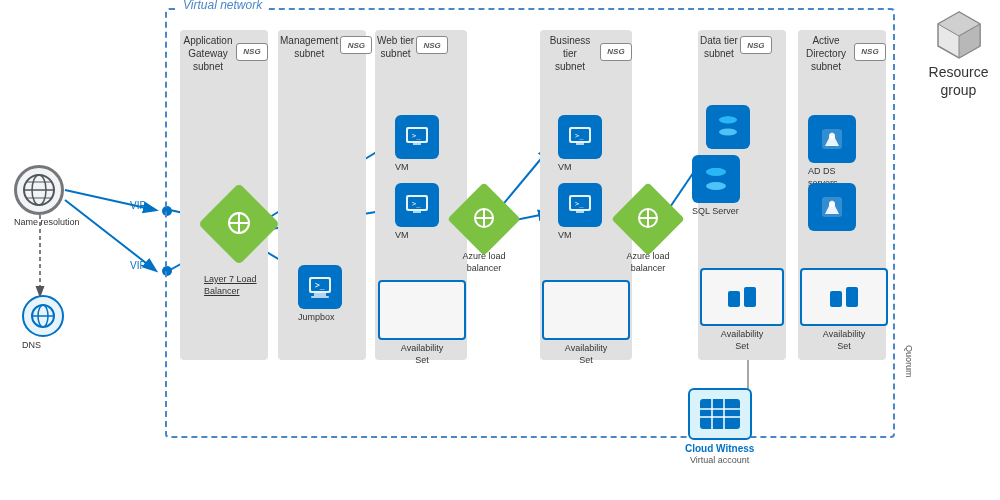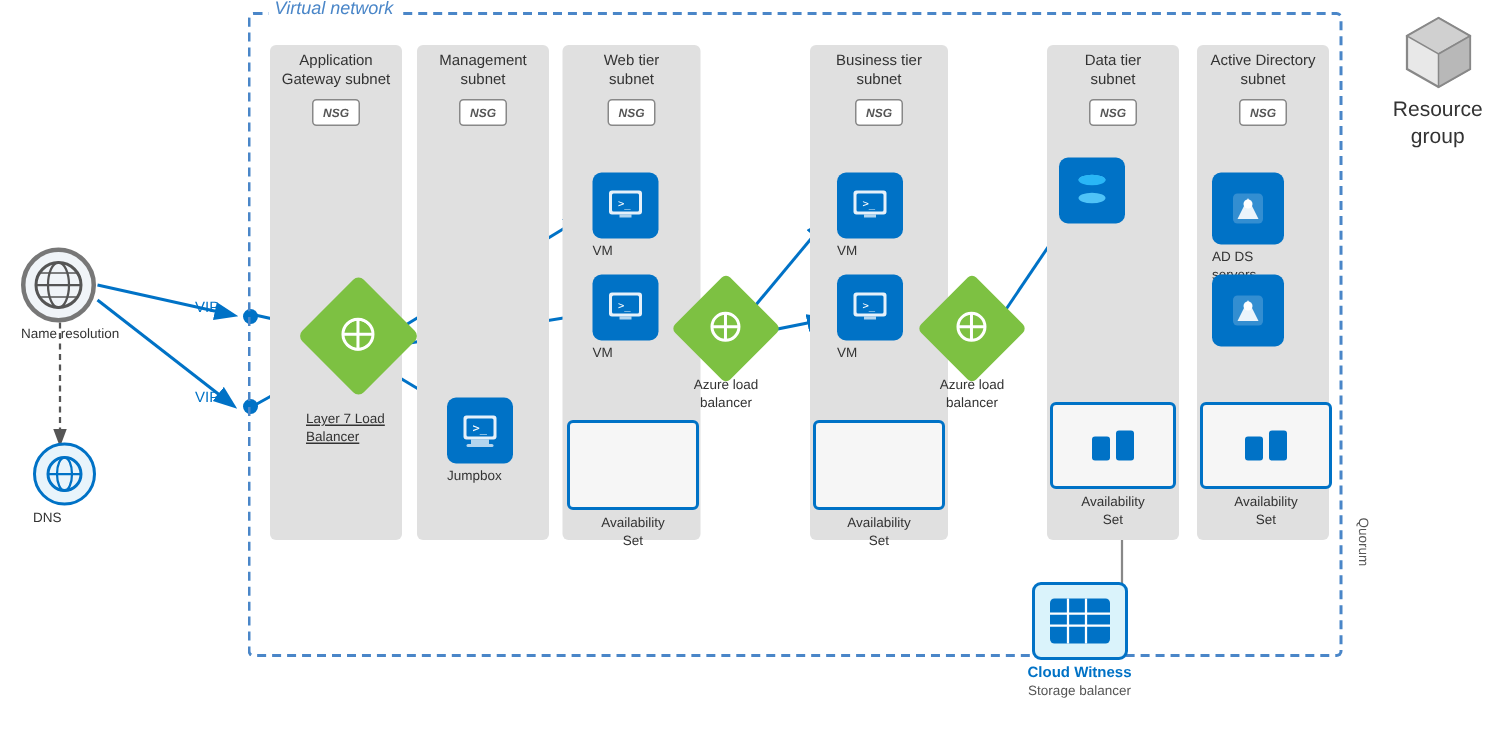--- a/index.html
+++ b/index.html
@@ -165,21 +165,20 @@
       right: 4px;
       top: 8px;
       display: flex;
       flex-direction: column;
       align-items: center;
       width: 75px;
     }
 
     .subnet-inner {
       display: flex;
-      flex-direction: column;
       align-items: center;
     }
 
   </style>
 </head>
 <body>
 
 <div class="diagram-container">
 
   <svg class="arrows-svg">
@@ -429,20 +428,31 @@
         <svg width="26" height="26" viewBox="0 0 26 26">
           <circle cx="13" cy="13" r="9" fill="none" stroke="white" stroke-width="2"></circle>
           <line x1="4" y1="13" x2="22" y2="13" stroke="white" stroke-width="2"></line>
           <line x1="13" y1="4" x2="13" y2="22" stroke="white" stroke-width="2"></line>
         </svg>
       </div>
     </div>
     <div class="icon-label" style="margin-top:6px;width:70px;margin-left:-9px;text-align:center;">Azure load<br>balancer</div>
   </div>
 
+  <div style="position:absolute;left:692px;top:155px;">
+    <div class="icon-square icon-blue" style="width:48px;height:48px;">
+      <svg width="30" height="30" viewBox="0 0 30 30">
+        <ellipse cx="15" cy="8" rx="10" ry="4" fill="#4fc3f7"></ellipse>
+        <rect x="5" y="8" width="20" height="14" fill="#0072c6"></rect>
+        <ellipse cx="15" cy="22" rx="10" ry="4" fill="#4fc3f7"></ellipse>
+        <ellipse cx="15" cy="8" rx="10" ry="4" fill="#29b6f6"></ellipse>
+      </svg>
+    </div>
+    <div class="icon-label">SQL Server</div>
+  </div>
 
   <div style="position:absolute;left:706px;top:105px;">
     <div class="icon-square icon-blue">
       <svg width="28" height="28" viewBox="0 0 28 28">
         <ellipse cx="14" cy="7" rx="9" ry="3.5" fill="#4fc3f7"></ellipse>
         <rect x="5" y="7" width="18" height="12" fill="#0072c6"></rect>
         <ellipse cx="14" cy="19" rx="9" ry="3.5" fill="#4fc3f7"></ellipse>
         <ellipse cx="14" cy="7" rx="9" ry="3.5" fill="#29b6f6"></ellipse>
       </svg>
     </div>
@@ -494,21 +504,21 @@
       <svg width="48" height="38" viewBox="0 0 48 38">
 
         <rect x="4" y="4" width="40" height="30" rx="3" fill="#0072c6"></rect>
         <line x1="4" y1="14" x2="44" y2="14" stroke="white" stroke-width="1.5"></line>
         <line x1="4" y1="22" x2="44" y2="22" stroke="white" stroke-width="1.5"></line>
         <line x1="16" y1="4" x2="16" y2="34" stroke="white" stroke-width="1.5"></line>
         <line x1="28" y1="4" x2="28" y2="34" stroke="white" stroke-width="1.5"></line>
       </svg>
     </div>
     <div style="font-size:10px;font-weight:bold;color:#0072c6;margin-top:3px;text-align:center;">Cloud Witness</div>
-    <div style="font-size:9px;color:#555;margin-top:1px;">Storage balancer</div>
+    <div style="font-size:9px;color:#555;margin-top:1px;">Virtual account</div>
   </div>
 
   <div style="position:absolute;right:86px;top:345px;font-size:9px;color:#555;writing-mode:vertical-rl;">Quorum</div>
 
   <div class="resource-group">
     <svg width="58" height="52" viewBox="0 0 58 52">
 
       <polygon points="29,4 50,16 50,38 29,50 8,38 8,16" fill="#e8e8e8" stroke="#888" stroke-width="1.5"></polygon>
       <polygon points="29,4 50,16 29,28 8,16" fill="#d0d0d0" stroke="#888" stroke-width="1"></polygon>
       <polygon points="50,16 50,38 29,50 29,28" fill="#b8b8b8" stroke="#888" stroke-width="1"></polygon>

